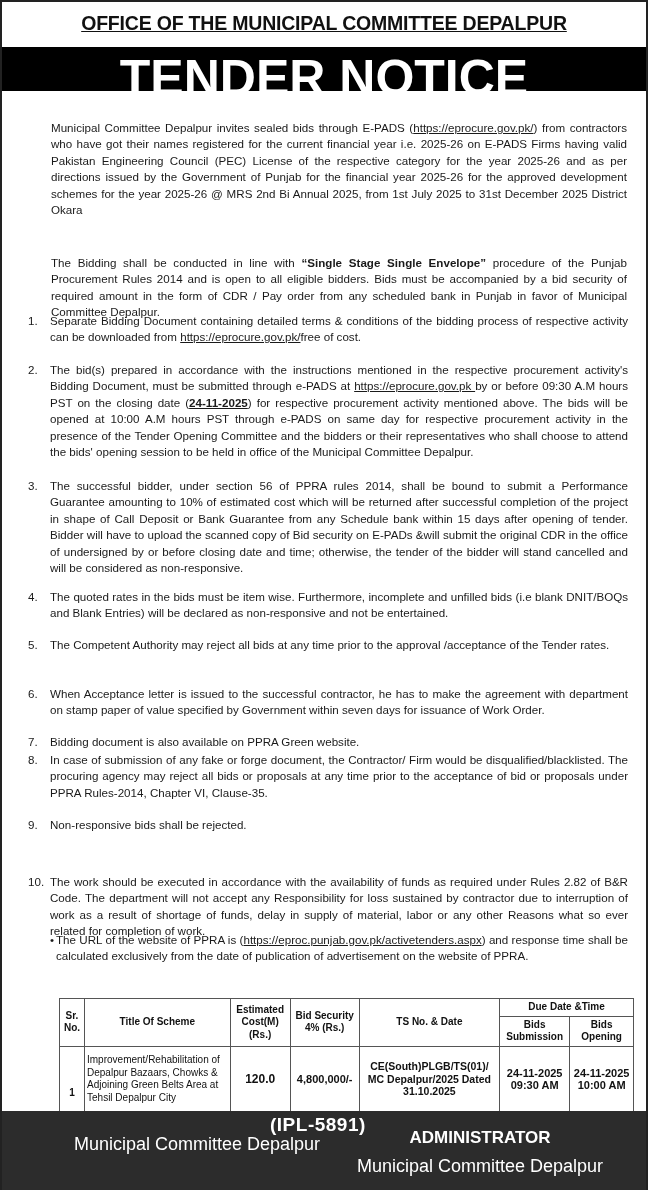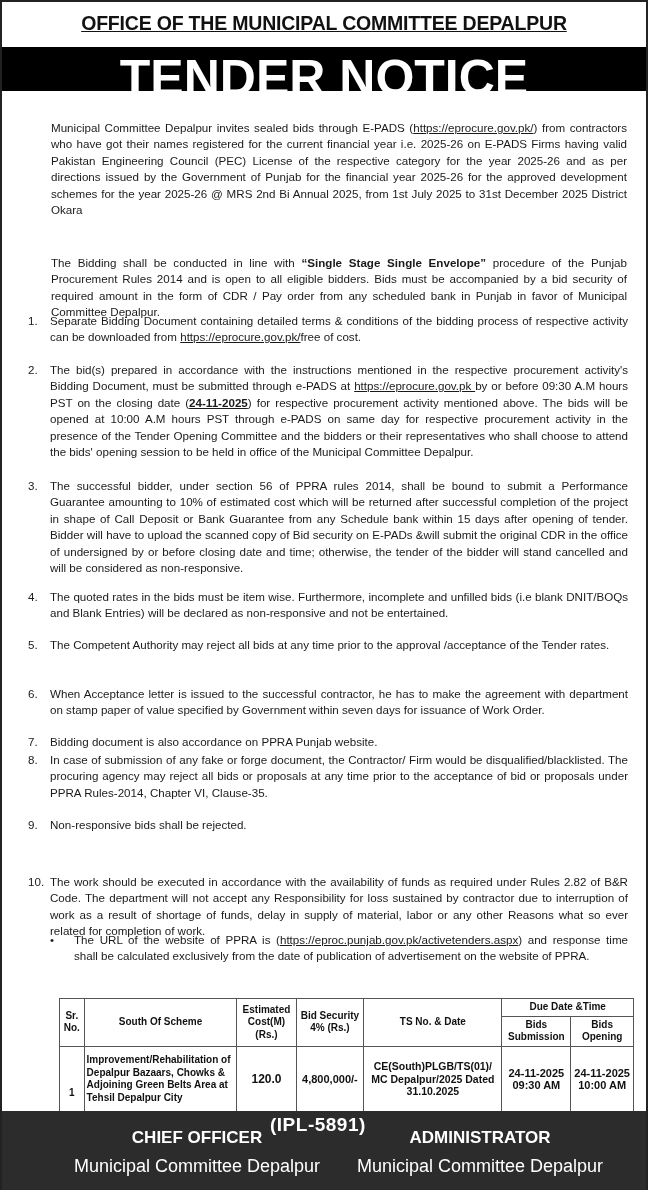--- a/index.html
+++ b/index.html
@@ -49,37 +49,37 @@
     position: absolute; left: 0; top: 0; width: 22px; text-align: left;
   }
   .clause .txt {
     margin-left: 22px; text-align: justify; display: block;
   }
   .bullet-item {
     position: absolute; left: 48px; width: 578px;
     font-size: 11.6px; line-height: 16.4px; color: #1a1a1a;
   }
   .bullet-item .dot { position: absolute; left: 0; top: 0; }
-  .bullet-item .txt { margin-left: 24px; display: block; text-align: justify; }
+  .bullet-item .txt { margin-left: 6px; display: block; text-align: justify; }
 
   table.schemes {
     position: absolute; left: 57px; top: 996px; width: 575px;
     border-collapse: collapse;
     font-size: 10px;
     color: #111;
   }
   table.schemes th, table.schemes td {
     border: 1px solid #555;
     text-align: center;
     vertical-align: middle;
     padding: 2px 2px;
     line-height: 12.5px;
   }
   table.schemes th { font-weight: bold; }
-  td.title-cell { text-align: left !important; font-weight: bold; font-size: 10px; line-height: 11.5px; }
+  td.title-cell { text-align: left !important; font-weight: normal; font-size: 10px; line-height: 11.5px; }
   td.big { font-weight: bold; font-size: 12px; }
   td.ts { font-size: 10.5px; font-weight: bold; }
   td.date { font-size: 11px; font-weight: bold; }
 
   .footer {
     position: absolute; left: 0; top: 1109px; width: 100%; height: 81px;
     background: #2c2c2c;
     color: #fff;
   }
   .ipl {
@@ -138,21 +138,21 @@
     <span class="txt">The Competent Authority may reject all bids at any time prior to the approval /acceptance of the Tender rates.</span>
   </div>
 
   <div class="clause" style="top:684px;">
     <span class="num">6.</span>
     <span class="txt">When Acceptance letter is issued to the successful contractor, he has to make the agreement with department on stamp paper of value specified by Government within seven days for issuance of Work Order.</span>
   </div>
 
   <div class="clause" style="top:732px;">
     <span class="num">7.</span>
-    <span class="txt">Bidding document is also accordance on PPRA Punjab website.</span>
+    <span class="txt">Bidding document is also available on PPRA Green website.</span>
   </div>
 
   <div class="clause" style="top:750px;">
     <span class="num">8.</span>
     <span class="txt">In case of submission of any fake or forge document, the Contractor/ Firm would be disqualified/blacklisted. The procuring agency may reject all bids or proposals at any time prior to the acceptance of bid or proposals under PPRA Rules-2014, Chapter VI, Clause-35.</span>
   </div>
 
   <div class="clause" style="top:815px;">
     <span class="num">9.</span>
     <span class="txt">Non-responsive bids shall be rejected.</span>
@@ -165,21 +165,21 @@
 
   <div class="bullet-item" style="top:930px;">
     <span class="dot">•</span>
     <span class="txt"><span>The URL of the website of PPRA is (</span><span class="u">https://eproc.punjab.gov.pk/activetenders.aspx</span><span>) and response time shall be calculated exclusively from the date of publication of advertisement on the website of PPRA.</span></span>
   </div>
 
   <table class="schemes">
     <thead>
       <tr>
         <th rowspan="2" style="width:22px;">Sr. No.</th>
-        <th rowspan="2" style="width:128px;">South Of Scheme</th>
+        <th rowspan="2" style="width:128px;">Title Of Scheme</th>
         <th rowspan="2" style="width:52px;">Estimated Cost(M) (Rs.)</th>
         <th rowspan="2" style="width:52px;">Bid Security 4% (Rs.)</th>
         <th rowspan="2" style="width:98px;">TS No. &amp; Date</th>
         <th colspan="2">Due Date &amp;Time</th>
       </tr>
       <tr>
         <th style="width:57px;">Bids Submission</th>
         <th style="width:56px;">Bids Opening</th>
       </tr>
     </thead>
@@ -198,21 +198,20 @@
           <div>24-11-2025</div>
           <div>10:00 AM</div>
         </td>
       </tr>
     </tbody>
   </table>
 
   <div class="footer">
     <div class="ipl">(IPL-5891)</div>
     <div class="sig sig-left">
-      <div class="role">CHIEF OFFICER</div>
       <div class="org">Municipal Committee Depalpur</div>
     </div>
     <div class="sig sig-right">
       <div class="role">ADMINISTRATOR</div>
       <div class="org">Municipal Committee Depalpur</div>
     </div>
   </div>
 
 </div>
 

